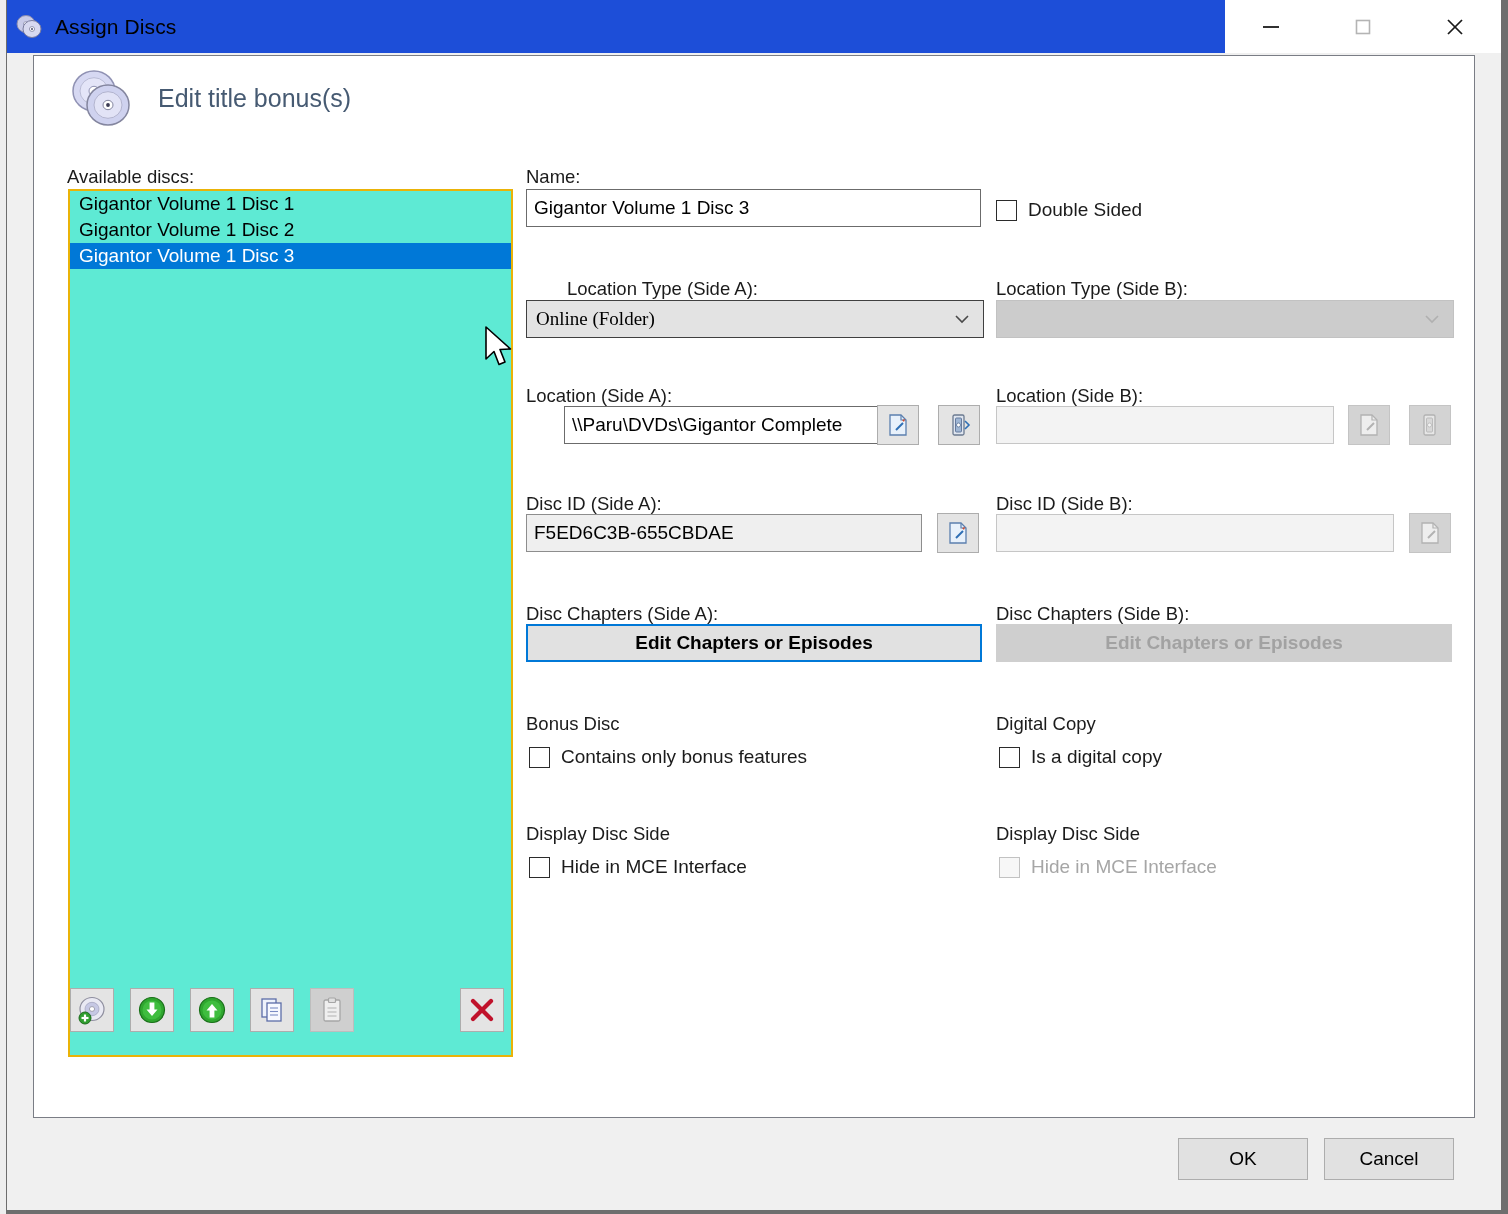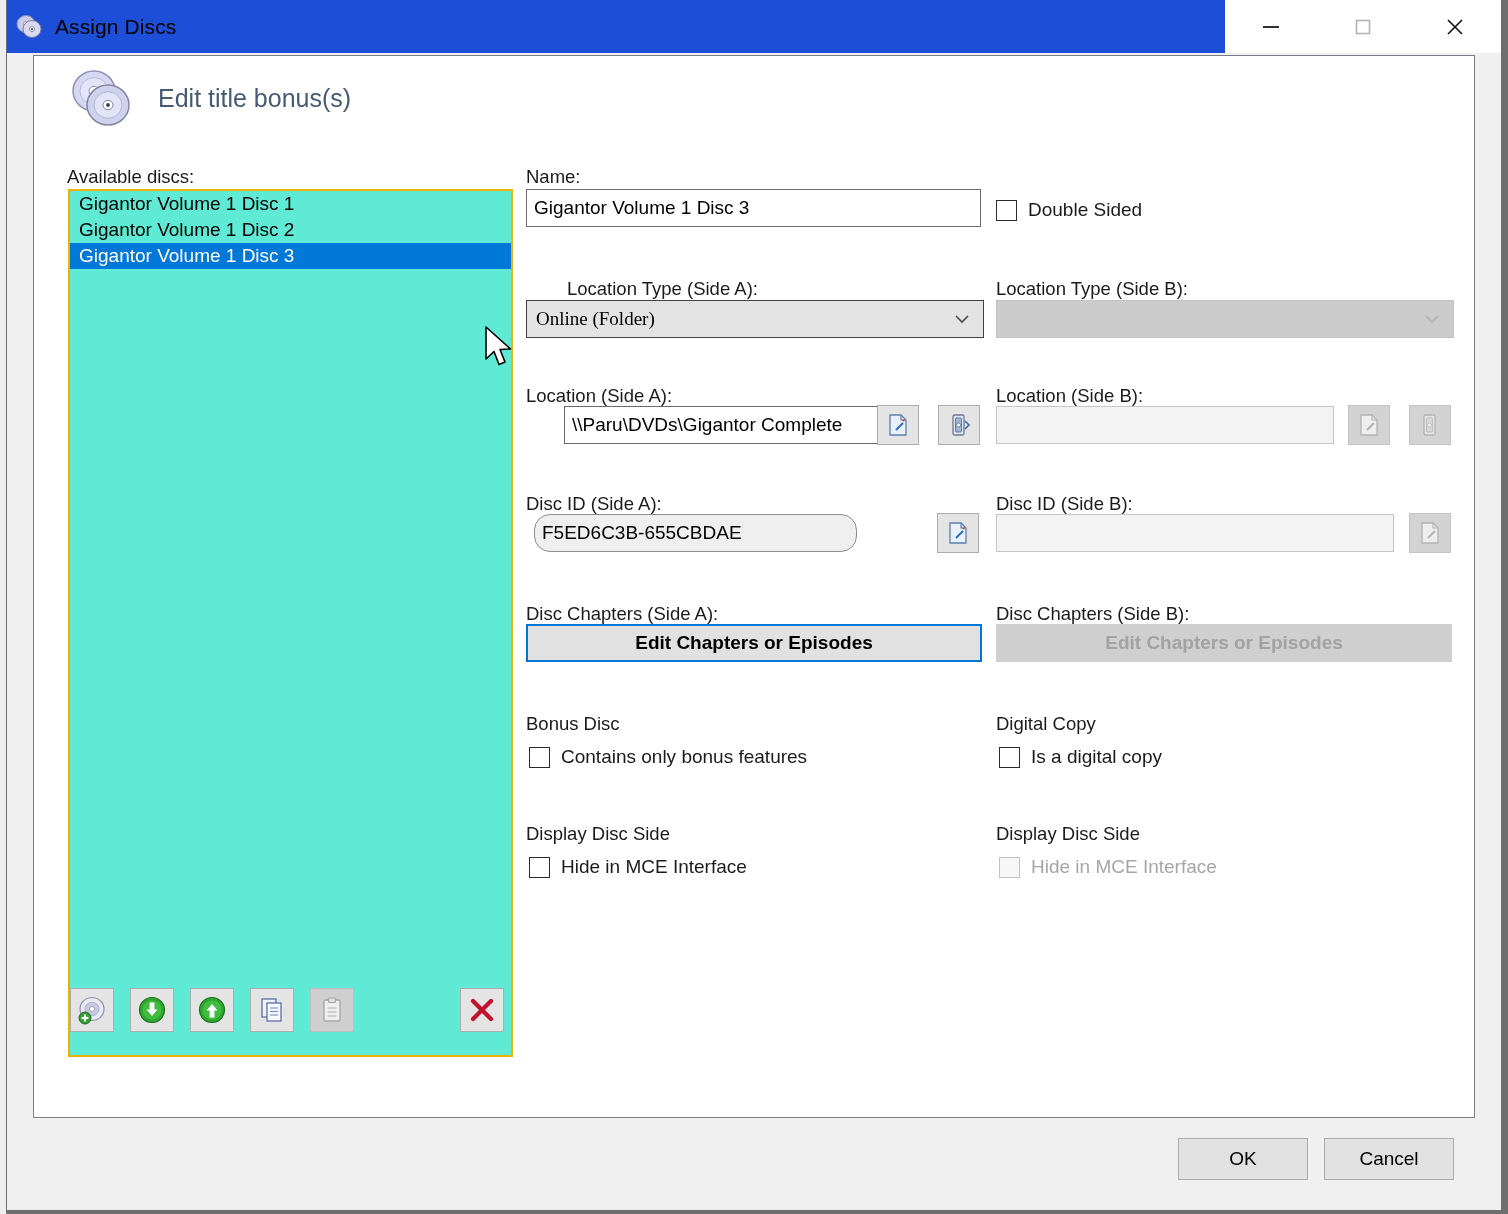--- a/index.html
+++ b/index.html
@@ -454,21 +454,21 @@
         </button>
         <button class="icon-btn disabled" style="left:883px;top:349px;">
           <svg width="26" height="26" viewBox="0 0 26 26">
             <rect x="7" y="3" width="11" height="20" rx="1.5" fill="#e6e6e6" stroke="#b2b2b2" stroke-width="1.3"></rect>
             <rect x="9.5" y="6" width="6" height="14" rx="1" fill="#d8d8d8" stroke="#b8b8b8" stroke-width="0.9"></rect>
             <circle cx="12.5" cy="13" r="2" fill="#f3f3f3" stroke="#b8b8b8" stroke-width="0.8"></circle>
           </svg>
         </button>
 
         <div class="fld-label" style="left:0;top:437px;">Disc ID (Side A):</div>
-        <div class="textbox readonly" style="left:8px;top:458px;width:323px;border-radius:16px;">F5ED6C3B-655CBDAE</div>
+        <div class="textbox readonly" style="left:0;top:458px;width:396px;">F5ED6C3B-655CBDAE</div>
         <button class="icon-btn" style="left:411px;top:457px;">
           <svg width="26" height="26" viewBox="0 0 26 26">
             <path d="M5 3 h11 l5 5 v15 h-16 z" fill="#e8f1fb" stroke="#5b7fae" stroke-width="1.3"></path>
             <path d="M16 3 v5 h5" fill="none" stroke="#5b7fae" stroke-width="1.2"></path>
             <path d="M11 18 l7 -7" stroke="#2f6fb5" stroke-width="2" fill="none"></path>
             <path d="M19 10 l1 -3 l-3 1 z" fill="#d0492b"></path>
           </svg>
         </button>
 
         <div class="fld-label" style="left:470px;top:437px;">Disc ID (Side B):</div>

